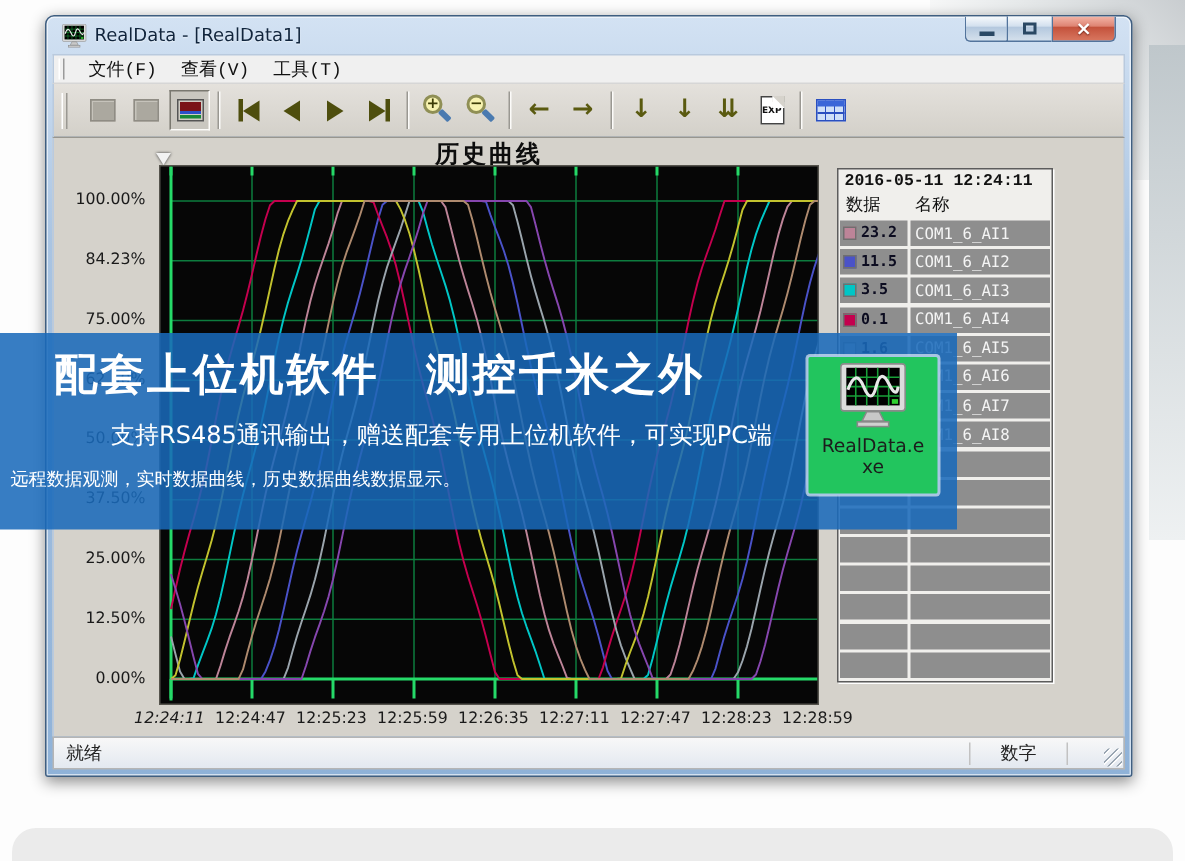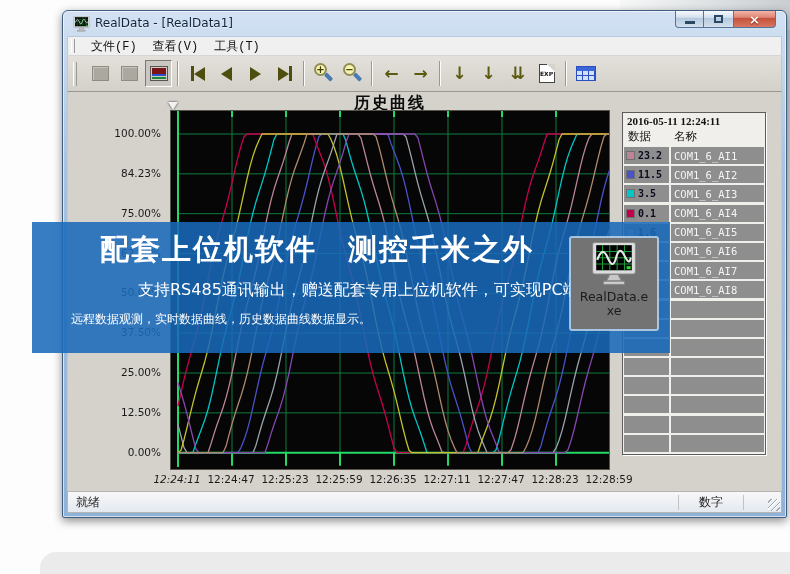--- a/index.html
+++ b/index.html
@@ -1,18 +1,18 @@
 <!DOCTYPE html>
 <html><head>
 <meta charset="utf-8">
 <style>
   html,body{margin:0;padding:0;background:#fff;font-family:"DejaVu Sans","Liberation Sans",sans-serif;}
   #stage{position:relative;width:790px;height:574px;overflow:hidden;background:#fdfdfd;}
   #stage *{box-sizing:border-box;}
-  .abs{position:absolute;margin-left:32px;}
+  .abs{position:absolute;}
 
   
   #photo-corner{right:0;top:0;width:170px;height:120px;background:linear-gradient(225deg,#c9cdd0 0%,#e6e9ea 38%,rgba(255,255,255,0) 68%);}
   #photo-right{right:0;top:30px;width:24px;height:330px;background:linear-gradient(#bfc7cb,#eef1f2);}
   #bg-band{left:8px;top:552px;width:774px;height:22px;background:#ebebeb;border-radius:16px 16px 0 0;}
 
   
   #win{left:30px;top:10px;width:725px;height:508px;border:1px solid #3f5e80;border-radius:6px 6px 2px 2px;
        background:linear-gradient(180deg,#d3e2f3,#a9c4e2 30%,#8fb2d8);
        box-shadow:0 3px 10px rgba(0,0,0,.45),inset 0 0 0 1px rgba(255,255,255,.6);padding:0 4px 4px;}
@@ -63,21 +63,21 @@
   #chart-title{left:70px;top:1px;width:440px;text-align:center;font-weight:bold;font-size:16px;color:#0d0d0d;letter-spacing:2px;}
   #tri-marker{left:68px;top:10px;width:0;height:0;border-top:8px solid #f2f2f2;border-left:5px solid transparent;border-right:5px solid transparent;
       filter:drop-shadow(0 0 1px #333);}
   #plot{left:70px;top:18px;width:440px;height:360px;background:#060606;border:1px solid #55534c;}
   #ylabels{left:6px;top:18px;width:58px;height:360px;}
   .ylab{position:absolute;right:3px;font-size:10.5px;color:#1a1a1a;}
   #xlabels{left:70px;top:381px;width:440px;height:14px;}
   .xlab{position:absolute;width:54px;text-align:center;font-size:10.5px;color:#1a1a1a;}
 
   #panel{left:522px;top:20px;width:144px;height:343px;background:#f0efec;border:1px solid #5c5c5c;box-shadow:1px 1px 0 #fff;}
-  .p-date{height:16px;font-family:Liberation Serif, serif;font-weight:bold;font-size:11px;color:#111;padding:2px 0 0 4px;}
+  .p-date{height:16px;font-family:Liberation Mono, monospace;font-weight:bold;font-size:11px;color:#111;padding:2px 0 0 4px;}
   .p-head{position:relative;height:16px;font-size:11.5px;color:#111;}
   .p-head .h1{position:absolute;left:5px;top:0;} .p-head .h2{position:absolute;left:51px;top:0;}
   #p-rows{position:absolute;left:1px;right:1px;top:34px;bottom:2px;display:flex;flex-direction:column;justify-content:space-between;}
   .p-row{height:17px;display:flex;}
   .p-c1{width:45px;background:#8e8e8e;margin-right:2px;display:flex;align-items:center;}
   .p-c2{flex:1;background:#8e8e8e;display:flex;align-items:center;padding-left:3px;
         font-family:"DejaVu Sans Mono","Liberation Mono",monospace;font-size:10.5px;color:#f4f4f4;}
   .swatch{width:9px;height:9px;margin:0 3px 0 2px;border:1px solid #6f6f6f;}
   .p-val{font-family:"DejaVu Sans Mono","Liberation Mono",monospace;font-weight:bold;font-size:10px;color:#0c0c20;}
 
@@ -88,21 +88,21 @@
   .sb-digital{width:58px;text-align:center;}
   .sb-pad{width:34px;position:relative;height:100%;}
   .sb-grip{position:absolute;right:1px;bottom:1px;width:12px;height:12px;
        background:repeating-linear-gradient(135deg,transparent 0 2px,#9aa6b2 2px 3px,#fdfdfd 3px 4px);}
 
   
   #banner{left:0;top:222px;width:638px;height:131px;background:rgba(25,106,186,.87);z-index:40;color:#fff;}
   #banner-heading{left:36px;top:8px;font-size:29px;font-weight:bold;letter-spacing:2px;}
   #banner-line1{left:74px;top:58px;font-size:16px;}
   #banner-line2{left:7px;top:89px;font-size:12px;}
-  #exe-card{left:538px;top:237px;width:88px;height:93px;background:#737373;border:1px solid #a8c6e6;border-radius:2px;z-index:50;
+  #exe-card{left:538px;top:237px;width:88px;height:93px;background:#22c55e;border:1px solid #a8c6e6;border-radius:2px;z-index:50;
         text-align:center;box-shadow:0 0 0 1px rgba(255,255,255,.6);}
   .exe-label{font-size:12.5px;line-height:14px;color:#1c1c1c;}
 </style>
 </head>
 <body>
 
 <div id="stage">
   <div class="abs" id="photo-corner"></div>
   <div class="abs" id="photo-right"></div>
   <div class="abs" id="bg-band"></div>

